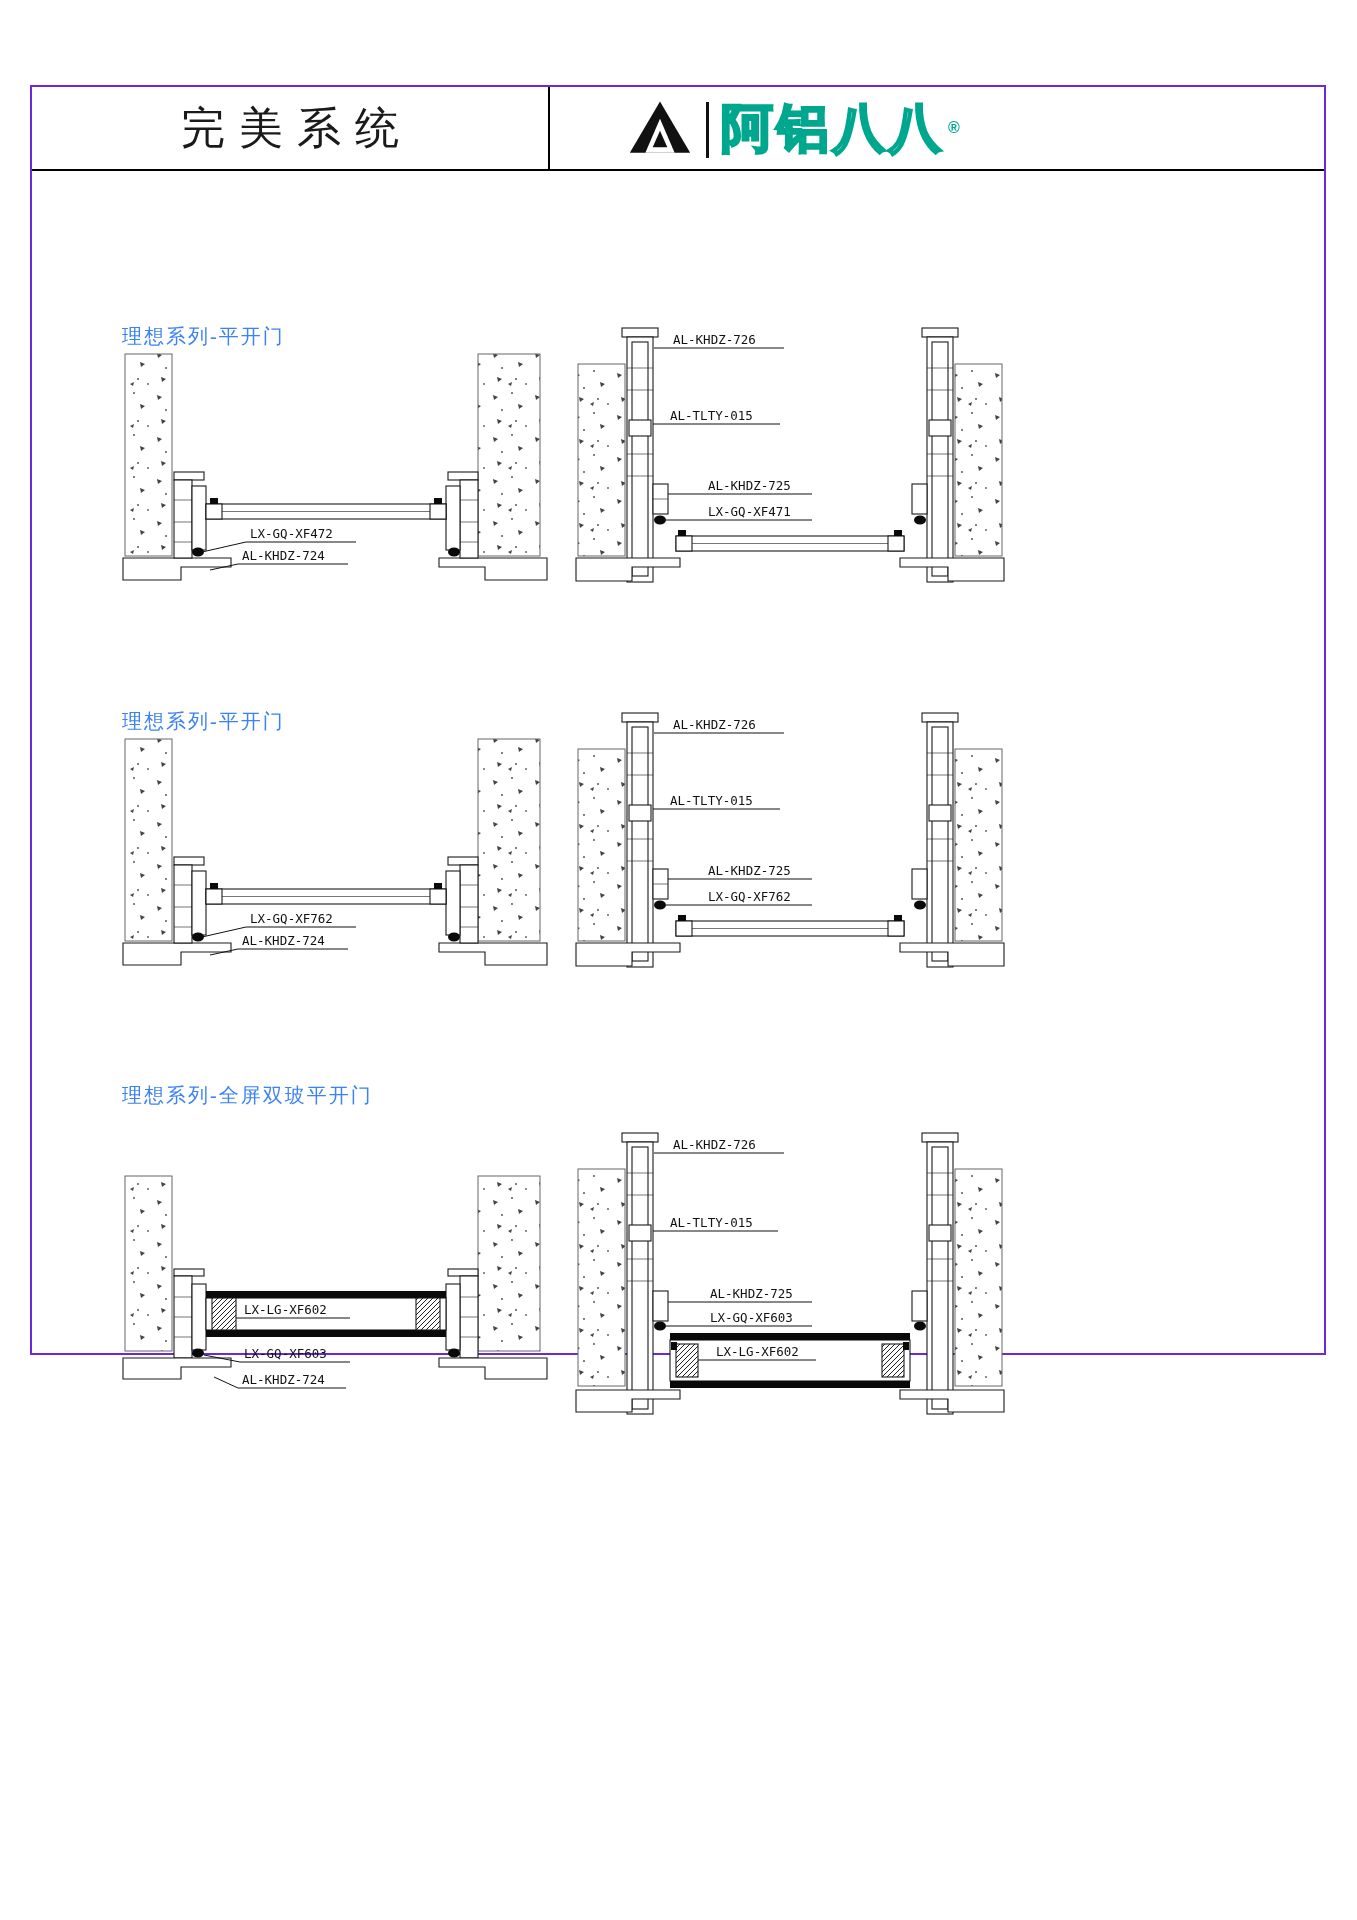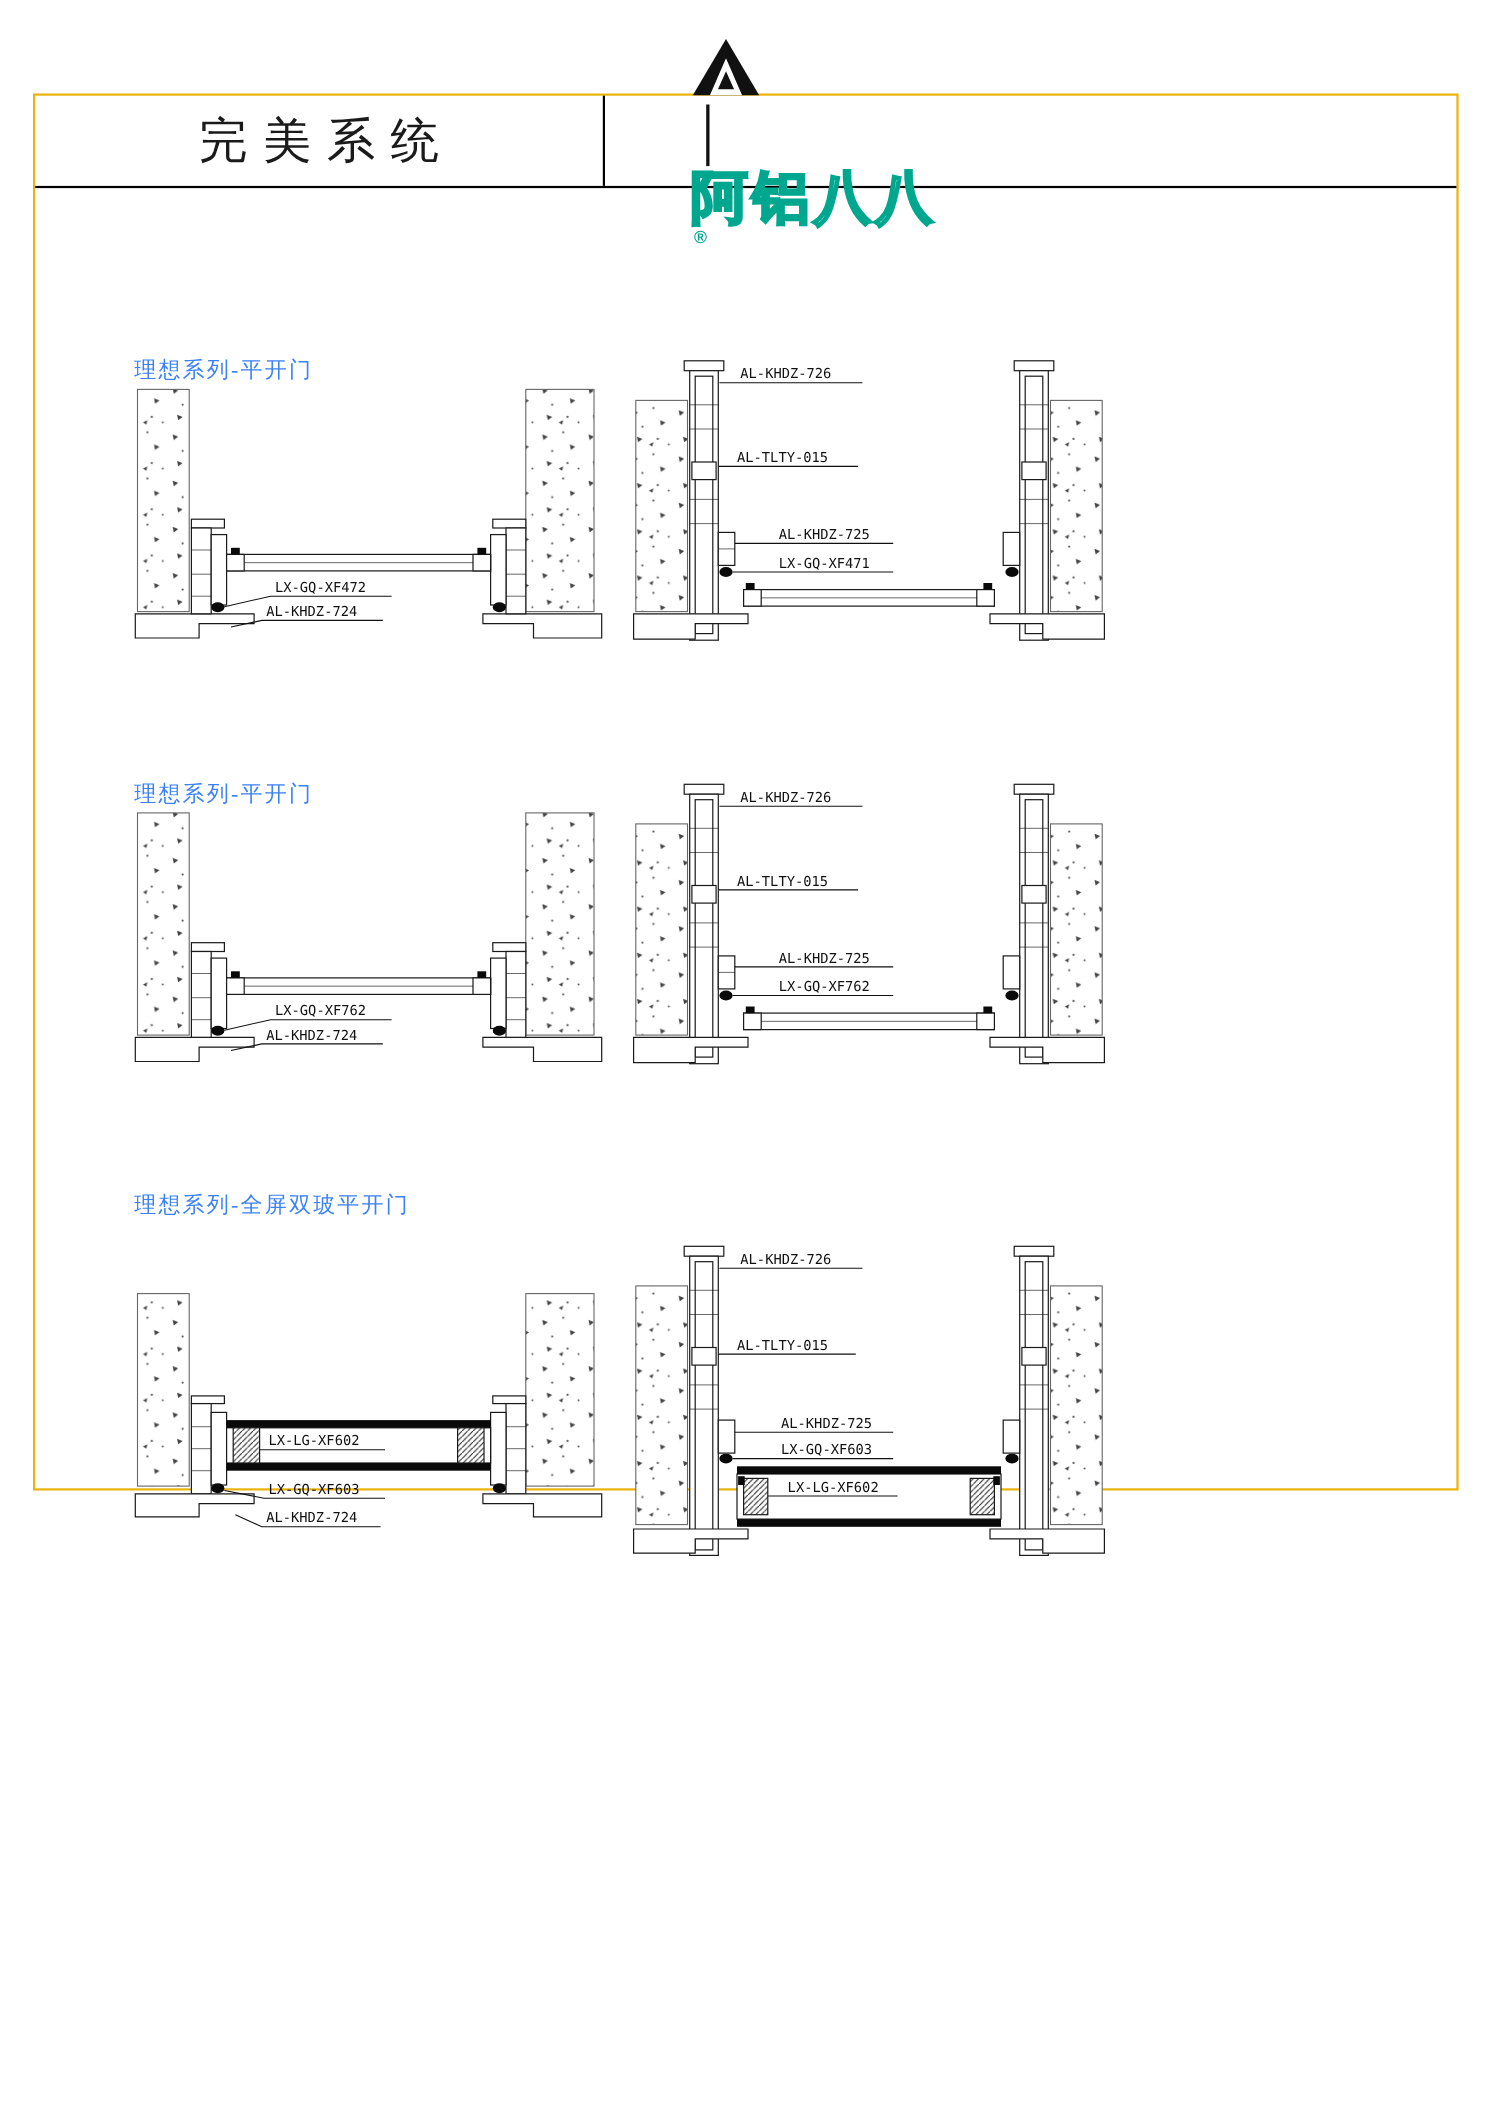--- a/index.html
+++ b/index.html
@@ -1,24 +1,24 @@
 <!DOCTYPE html>
 <html><head>
 <meta charset="utf-8">
 <style>
   * { margin:0; padding:0; box-sizing:border-box; }
   html,body { background:#fff; }
   body { font-family:"Liberation Sans", sans-serif; }
   .page { position:relative; width:1357px; height:1920px; background:#fff; overflow:hidden; }
-  .sheet-frame { position:absolute; left:30px; top:85px; width:1296px; height:1270px; border:2px solid #eab308; background:#fff; }
+  .sheet-frame { position:absolute; left:30px; top:85px; width:1296px; height:1270px; border:2px solid #6d28d9; background:#fff; }
   .sheet-header { display:flex; height:84px; border-bottom:2px solid #000; }
   .header-title-cell { width:518px; border-right:2px solid #000; display:flex; align-items:center; justify-content:center; }
   .sheet-title { font-family:"Liberation Serif","DejaVu Serif",serif; font-size:44px; letter-spacing:14px; color:#1a1a1a; padding-left:14px; white-space:nowrap; }
   .header-logo-cell { flex:1; display:flex; align-items:center; }
-  .brand-logo { display:flex; align-items:flex-start; margin-left:78px;flex-direction:column; }
+  .brand-logo { display:flex; align-items:center; margin-left:78px; }
   .brand-divider { width:3px; height:56px; background:#111; margin:3px 12px 0 14px; }
   .brand-text {
     font-family:"Liberation Sans",sans-serif; font-weight:bold; font-size:52px; line-height:58px; letter-spacing:4px;
     color:#00a78f; -webkit-text-fill-color:#ffffff; -webkit-text-stroke:2.6px #00a78f; white-space:nowrap;
   }
   .brand-reg { font-size:16px; font-weight:bold; color:#00a78f; margin-left:3px; line-height:16px; }
   .sheet-body { position:relative; width:100%; height:1656px; }
   .section-title { position:absolute; font-family:"Liberation Serif","DejaVu Serif",serif; font-size:20px; color:#3b82f6; letter-spacing:2px; white-space:nowrap; }
   .drawing { position:absolute; }
   .wall { fill:url(#stipple); stroke:#666; stroke-width:1; }

